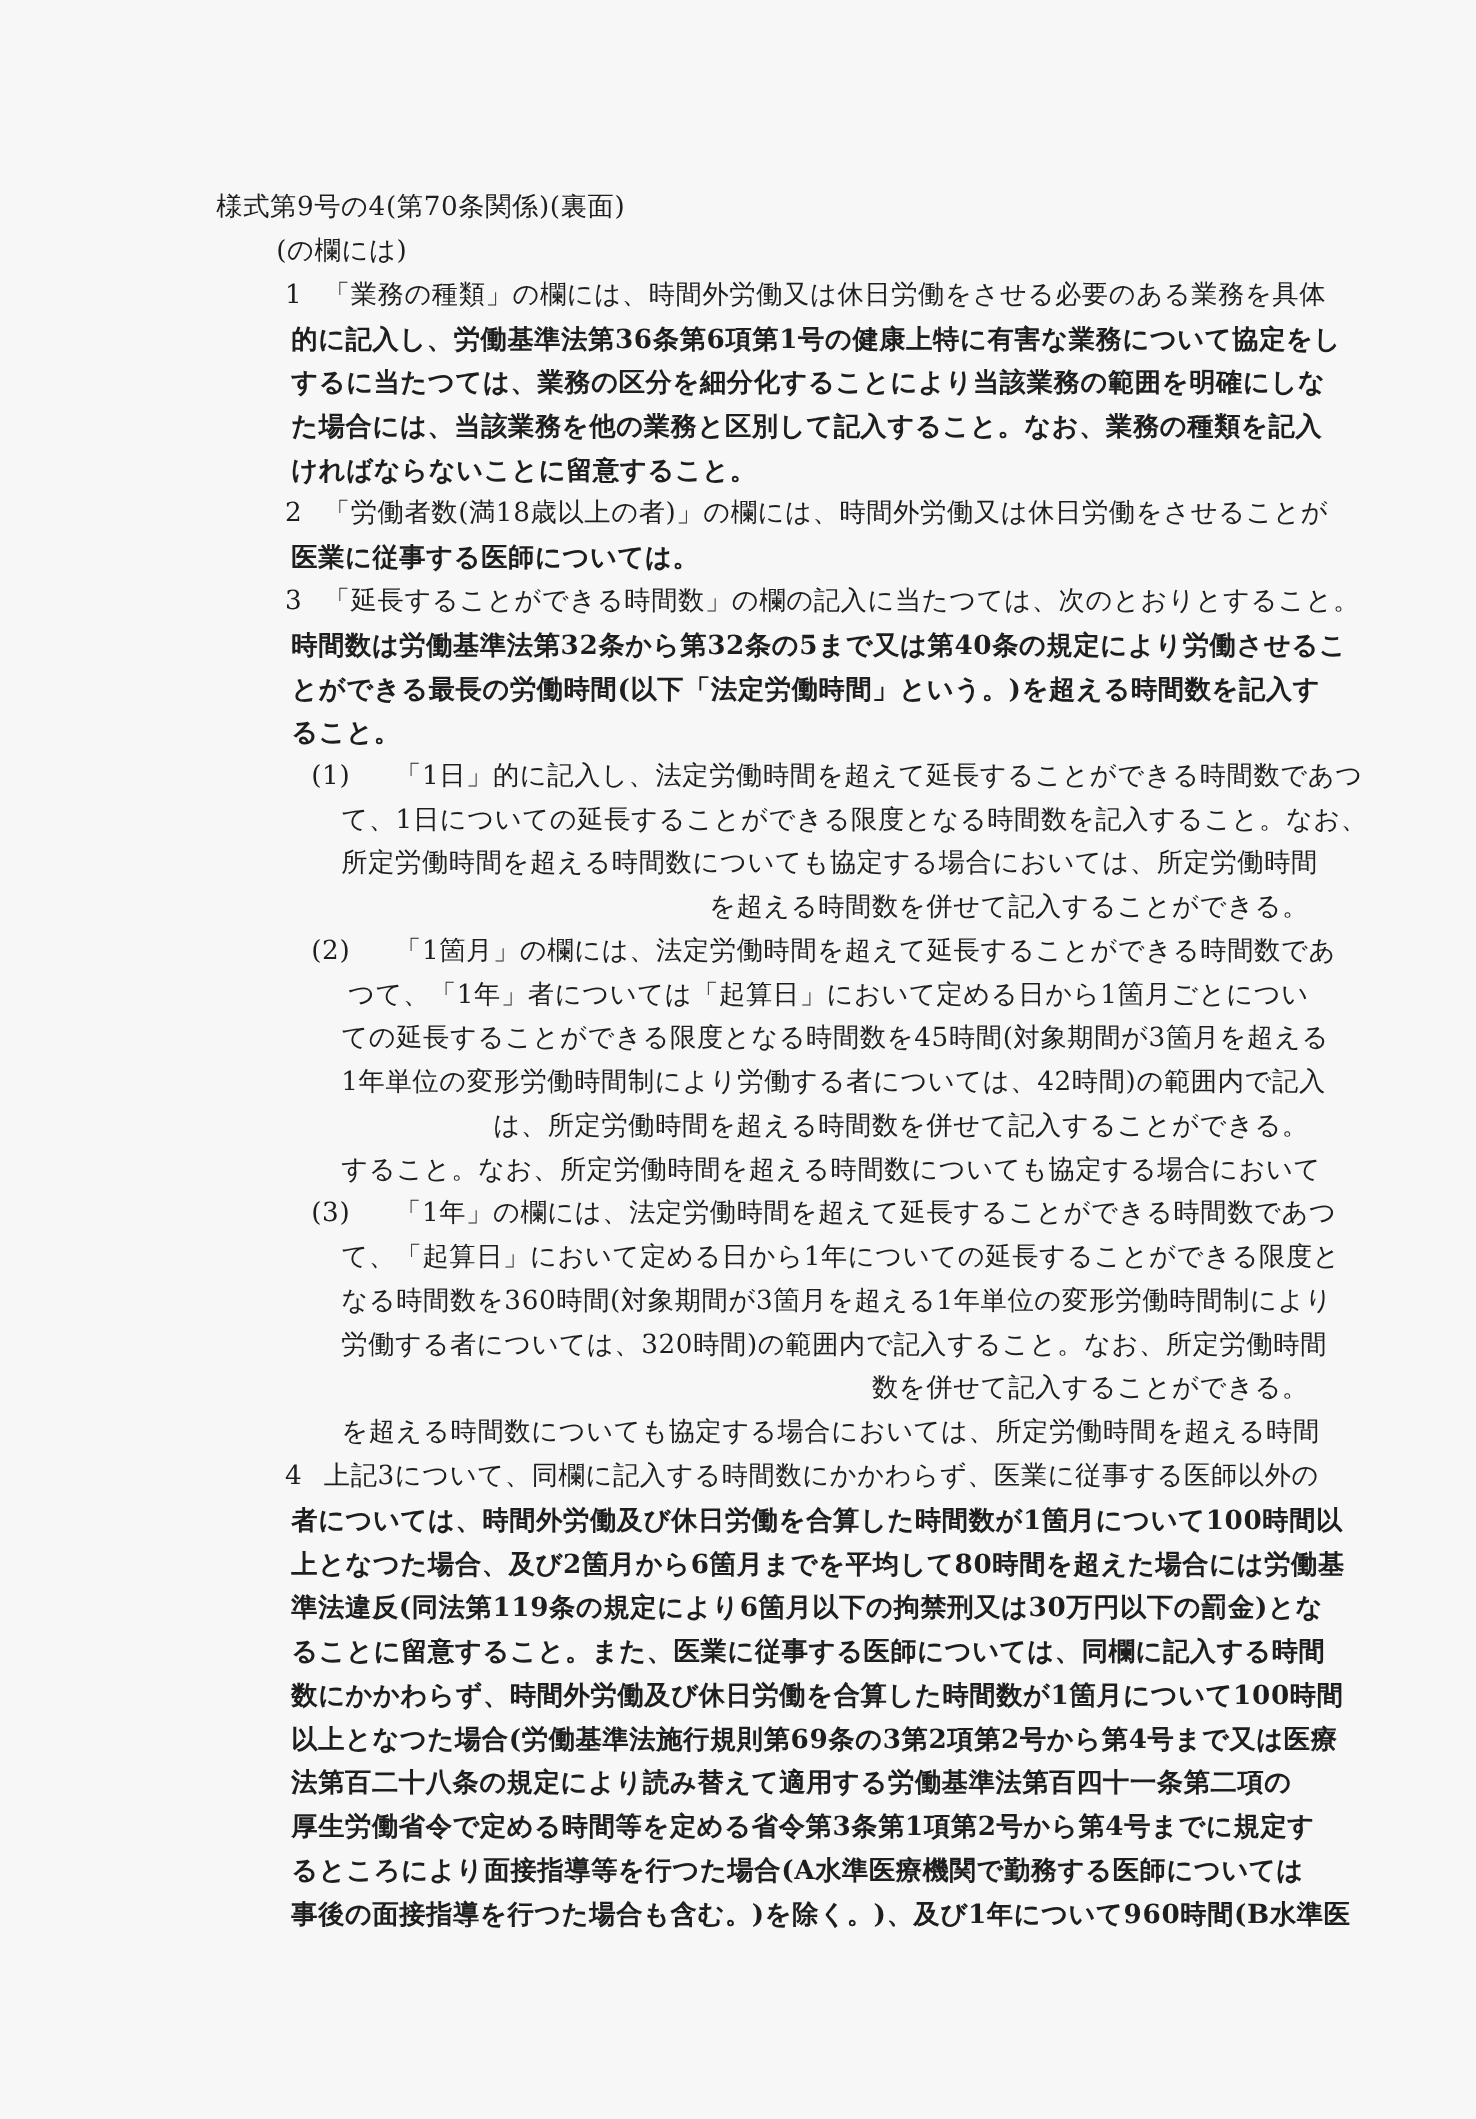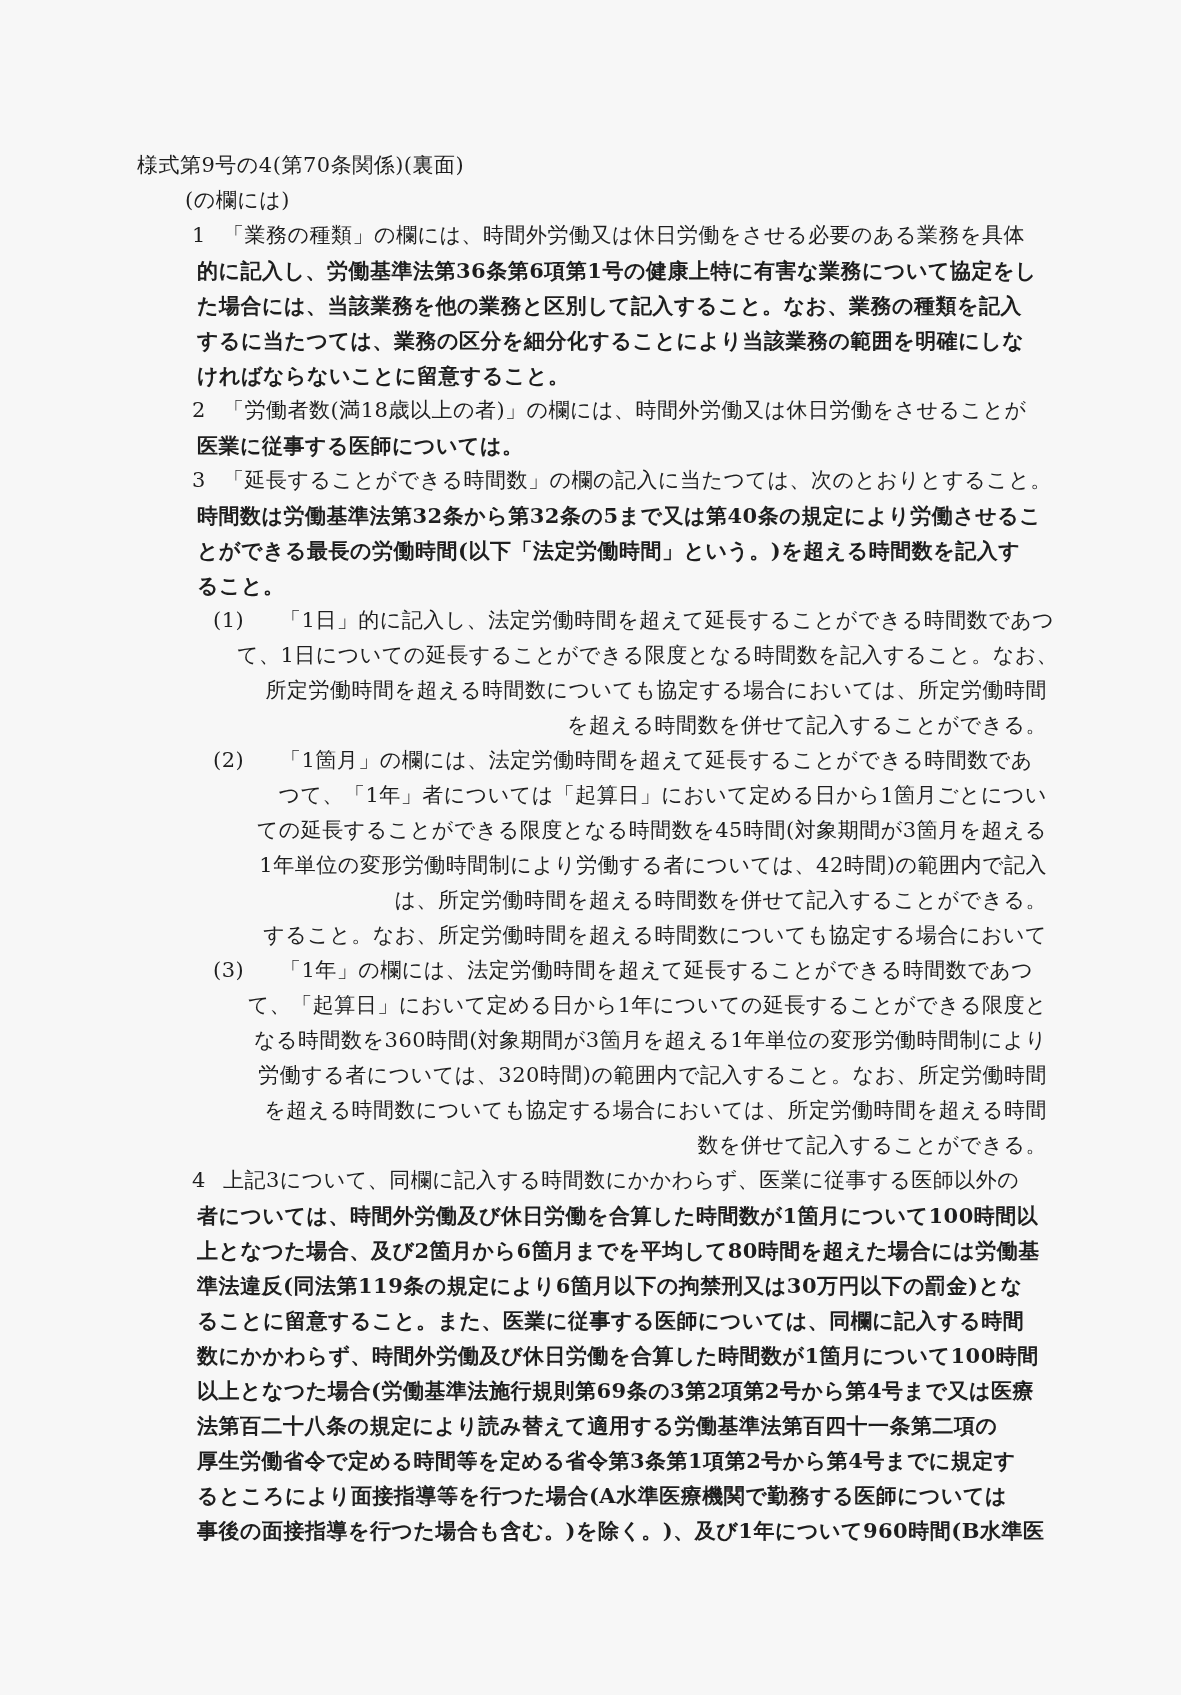--- a/index.html
+++ b/index.html
@@ -18,20 +18,21 @@
     width: 910px;
     font-size: 21px;
     line-height: 35px;
     color: #1e1e1e;
     letter-spacing: 0.5px;
   }
   .line {
     position: relative;
     height: 35px;
     white-space: nowrap;
+    margin-left: 36px;
   }
   .k-title    { padding-left: 0; }
   .k-subtitle { padding-left: 48px; }
   .k-item      { padding-left: 86px; }
   .k-item-cont { padding-left: 60px; font-weight: bold; }
   .k-sub       { padding-left: 143px; }
   .k-sub-cont  { padding-left: 100px; text-align: right; }
   .marker {
     position: absolute;
     top: 0;
@@ -42,22 +43,22 @@
 </head>
 <body>
 
 <div class="page" style="background: rgb(247, 247, 247);">
   <div class="doc" style="color: rgb(30, 30, 30);">
     <div class="line k-title">様式第9号の4(第70条関係)(裏面)</div>
     <div class="line k-subtitle">(の欄には)</div>
     <div id="notes-body">
         <div class="line k-item"><span class="marker">1</span><span>「業務の種類」の欄には、時間外労働又は休日労働をさせる必要のある業務を具体</span></div>
         <div class="line k-item-cont"><span>的に記入し、労働基準法第36条第6項第1号の健康上特に有害な業務について協定をし</span></div>
+        <div class="line k-item-cont"><span>するに当たつては、業務の区分を細分化することにより当該業務の範囲を明確にしな</span></div>
         <div class="line k-item-cont"><span>た場合には、当該業務を他の業務と区別して記入すること。なお、業務の種類を記入</span></div>
-        <div class="line k-item-cont"><span>するに当たつては、業務の区分を細分化することにより当該業務の範囲を明確にしな</span></div>
         <div class="line k-item-cont"><span>ければならないことに留意すること。</span></div>
         <div class="line k-item"><span class="marker">2</span><span>「労働者数(満18歳以上の者)」の欄には、時間外労働又は休日労働をさせることが</span></div>
         <div class="line k-item-cont"><span>医業に従事する医師については。</span></div>
         <div class="line k-item"><span class="marker">3</span><span>「延長することができる時間数」の欄の記入に当たつては、次のとおりとすること。</span></div>
         <div class="line k-item-cont"><span>時間数は労働基準法第32条から第32条の5まで又は第40条の規定により労働させるこ</span></div>
         <div class="line k-item-cont"><span>とができる最長の労働時間(以下「法定労働時間」という。)を超える時間数を記入す</span></div>
         <div class="line k-item-cont"><span>ること。</span></div>
         <div class="line k-sub"><span class="marker">(1)</span><span>「1日」的に記入し、法定労働時間を超えて延長することができる時間数であつ</span></div>
         <div class="line k-sub-cont"><span>て、1日についての延長することができる限度となる時間数を記入すること。なお、</span></div>
         <div class="line k-sub-cont"><span>所定労働時間を超える時間数についても協定する場合においては、所定労働時間</span></div>
@@ -65,22 +66,22 @@
         <div class="line k-sub"><span class="marker">(2)</span><span>「1箇月」の欄には、法定労働時間を超えて延長することができる時間数であ</span></div>
         <div class="line k-sub-cont"><span>つて、「1年」者については「起算日」において定める日から1箇月ごとについ</span></div>
         <div class="line k-sub-cont"><span>ての延長することができる限度となる時間数を45時間(対象期間が3箇月を超える</span></div>
         <div class="line k-sub-cont"><span>1年単位の変形労働時間制により労働する者については、42時間)の範囲内で記入</span></div>
         <div class="line k-sub-cont"><span>は、所定労働時間を超える時間数を併せて記入することができる。</span></div>
         <div class="line k-sub-cont"><span>すること。なお、所定労働時間を超える時間数についても協定する場合において</span></div>
         <div class="line k-sub"><span class="marker">(3)</span><span>「1年」の欄には、法定労働時間を超えて延長することができる時間数であつ</span></div>
         <div class="line k-sub-cont"><span>て、「起算日」において定める日から1年についての延長することができる限度と</span></div>
         <div class="line k-sub-cont"><span>なる時間数を360時間(対象期間が3箇月を超える1年単位の変形労働時間制により</span></div>
         <div class="line k-sub-cont"><span>労働する者については、320時間)の範囲内で記入すること。なお、所定労働時間</span></div>
+        <div class="line k-sub-cont"><span>数を併せて記入することができる。</span></div>
         <div class="line k-sub-cont"><span>を超える時間数についても協定する場合においては、所定労働時間を超える時間</span></div>
-        <div class="line k-sub-cont"><span>数を併せて記入することができる。</span></div>
         <div class="line k-item"><span class="marker">4</span><span>上記3について、同欄に記入する時間数にかかわらず、医業に従事する医師以外の</span></div>
         <div class="line k-item-cont"><span>者については、時間外労働及び休日労働を合算した時間数が1箇月について100時間以</span></div>
         <div class="line k-item-cont"><span>上となつた場合、及び2箇月から6箇月までを平均して80時間を超えた場合には労働基</span></div>
         <div class="line k-item-cont"><span>準法違反(同法第119条の規定により6箇月以下の拘禁刑又は30万円以下の罰金)とな</span></div>
         <div class="line k-item-cont"><span>ることに留意すること。また、医業に従事する医師については、同欄に記入する時間</span></div>
         <div class="line k-item-cont"><span>数にかかわらず、時間外労働及び休日労働を合算した時間数が1箇月について100時間</span></div>
         <div class="line k-item-cont"><span>以上となつた場合(労働基準法施行規則第69条の3第2項第2号から第4号まで又は医療</span></div>
         <div class="line k-item-cont"><span>法第百二十八条の規定により読み替えて適用する労働基準法第百四十一条第二項の</span></div>
         <div class="line k-item-cont"><span>厚生労働省令で定める時間等を定める省令第3条第1項第2号から第4号までに規定す</span></div>
         <div class="line k-item-cont"><span>るところにより面接指導等を行つた場合(A水準医療機関で勤務する医師については</span></div>

